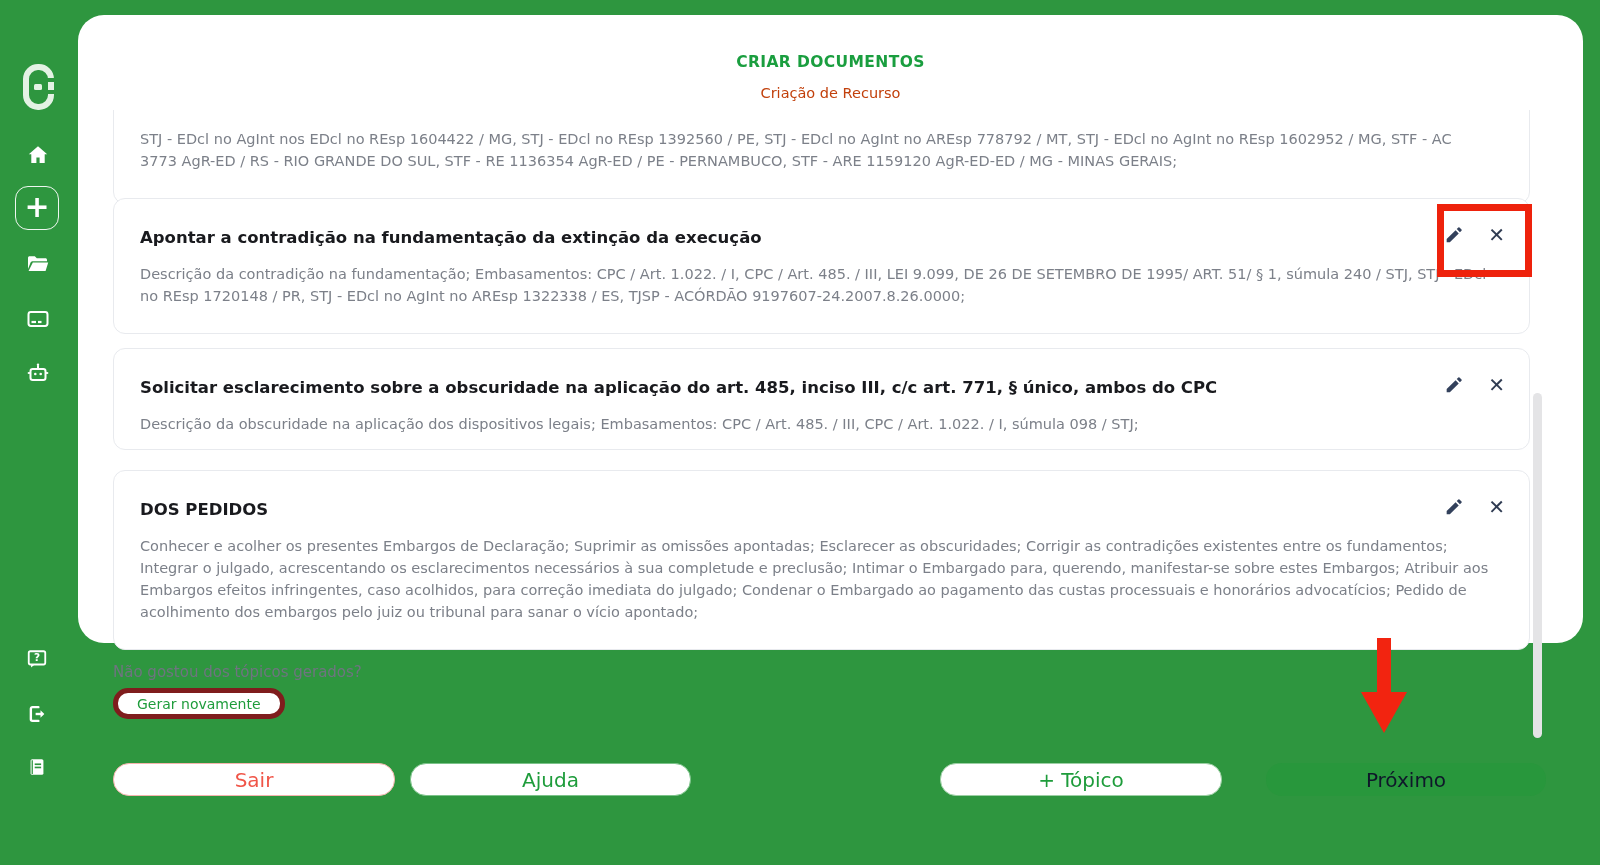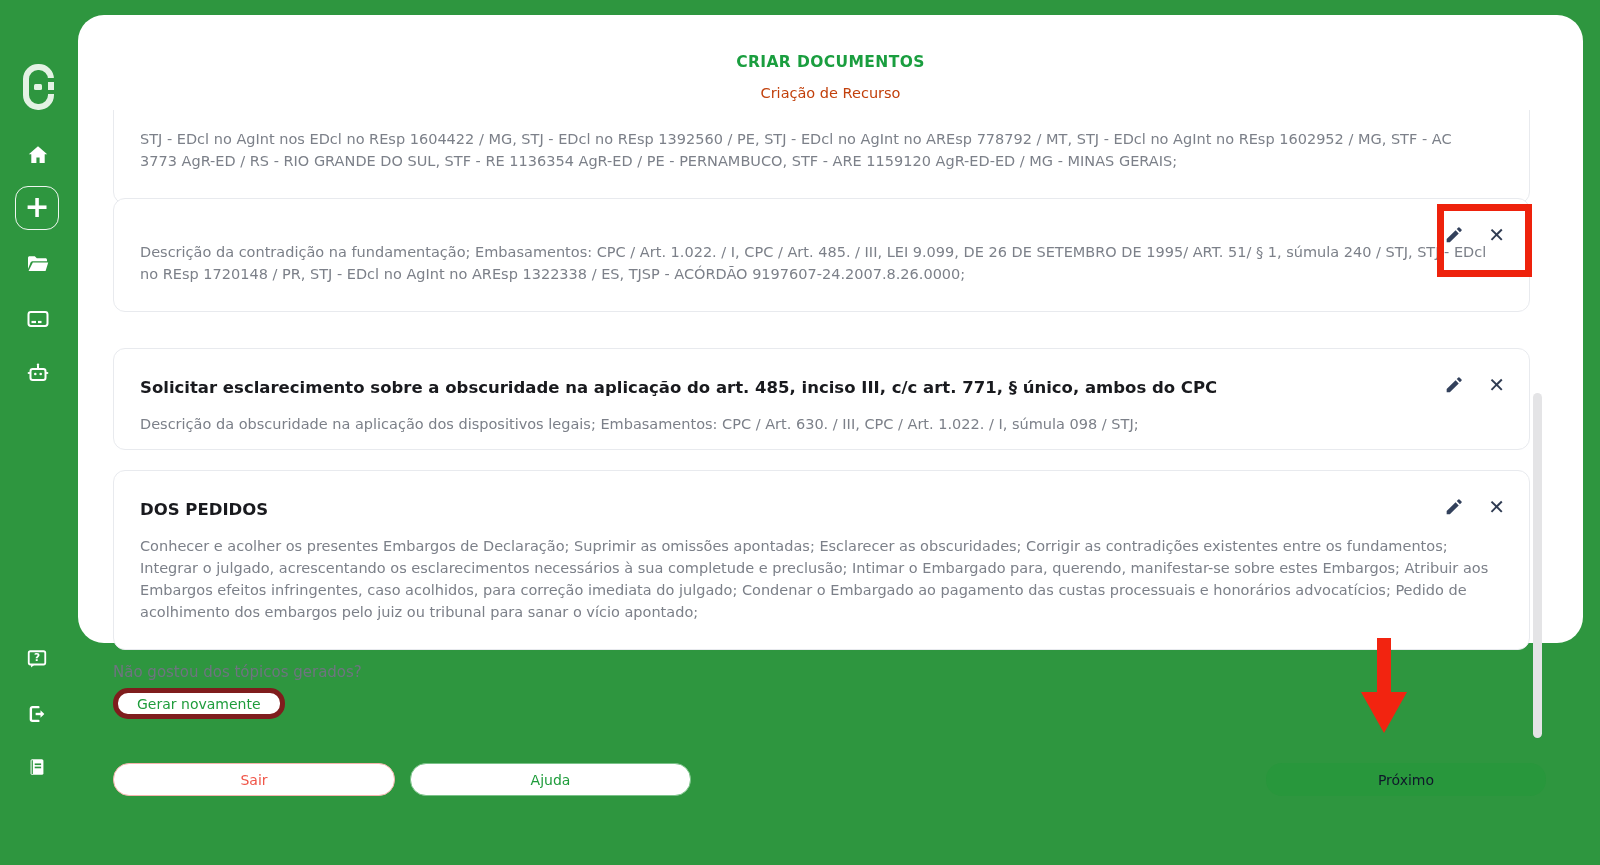--- a/index.html
+++ b/index.html
@@ -50,21 +50,21 @@
   .card-actions { position: absolute; top: 26px; right: 24px; display: flex; gap: 24px;
                   align-items: center; }
   .icon-edit { width: 20px; height: 20px; cursor: pointer; }
   .icon-close { font-size: 20px; color: #2F3B52; line-height: 20px; cursor: pointer; }
 
   .regen-prompt { position: absolute; left: 35px; top: 648px; font-size: 15px; color: #6F7480; }
   .regen-btn { position: absolute; left: 35px; top: 673px; height: 31px; padding: 0 19px;
                background: #fff; border: 5px solid #7f1d1d; border-radius: 15px;
                color: #1E9C3B; font-size: 14px; font-family: inherit; cursor: pointer; }
 
-  .btn { position: absolute; top: 748px; height: 33px; border-radius: 16px; font-size: 14px;
+  .btn { position: absolute; top: 748px; height: 33px; border-radius: 16px; font-size: 20px;
          font-family: inherit; background: #fff; cursor: pointer; }
   .btn-sair    { left: 35px;  width: 282px; border: 1px solid #F5B3AD; color: #F05548; }
   .btn-ajuda   { left: 332px; width: 281px; border: 1px solid #7BC289; color: #1E9C3B; }
   .btn-topico  { left: 862px; width: 282px; border: 1px solid #9CCFA4; color: #1E9C3B; }
   .btn-proximo { left: 1188px; width: 280px; border: none; background: #28973C; color: #0f172a; }
 
   .scrollbar { position: absolute; left: 1455px; top: 378px; width: 9px; height: 345px;
                background: #E4E4E6; border-radius: 5px; cursor: pointer; }
 
   
@@ -164,34 +164,35 @@
 
       <section class="card card--2">
         <div class="card-actions">
           <span class="icon-edit">
             <svg viewBox="0 0 24 24" width="20" height="20">
                 <path d="M13.9 6.3l3.8 3.8L7 20.7H3.2v-3.8L13.9 6.3zm1.4-1.4 1.9-1.9a1 1 0 0 1 1.4 0l2.4 2.4a1 1 0 0 1 0 1.4l-1.9 1.9-3.8-3.8z" fill="#33415C"></path>
               </svg>
           </span>
           <span class="icon-close">✕</span>
         </div>
+        <h2 class="card-title">Apontar a contradição na fundamentação da extinção da execução</h2>
         <p class="card-desc">Descrição da contradição na fundamentação; Embasamentos: CPC / Art. 1.022. / I, CPC / Art. 485. / III, LEI 9.099, DE 26 DE SETEMBRO DE 1995/ ART. 51/ § 1, súmula 240 / STJ, STJ - EDcl no REsp 1720148 / PR, STJ - EDcl no AgInt no AREsp 1322338 / ES, TJSP - ACÓRDÃO 9197607-24.2007.8.26.0000;</p>
       </section>
 
       <section class="card card--3">
         <div class="card-actions">
           <span class="icon-edit">
             <svg viewBox="0 0 24 24" width="20" height="20">
                 <path d="M13.9 6.3l3.8 3.8L7 20.7H3.2v-3.8L13.9 6.3zm1.4-1.4 1.9-1.9a1 1 0 0 1 1.4 0l2.4 2.4a1 1 0 0 1 0 1.4l-1.9 1.9-3.8-3.8z" fill="#33415C"></path>
               </svg>
           </span>
           <span class="icon-close">✕</span>
         </div>
         <h2 class="card-title">Solicitar esclarecimento sobre a obscuridade na aplicação do art. 485, inciso III, c/c art. 771, § único, ambos do CPC</h2>
-        <p class="card-desc">Descrição da obscuridade na aplicação dos dispositivos legais; Embasamentos: CPC / Art. 630. / III, CPC / Art. 1.022. / I, súmula 098 / STJ;</p>
+        <p class="card-desc">Descrição da obscuridade na aplicação dos dispositivos legais; Embasamentos: CPC / Art. 485. / III, CPC / Art. 1.022. / I, súmula 098 / STJ;</p>
       </section>
 
       <section class="card card--4">
         <div class="card-actions">
           <span class="icon-edit">
             <svg viewBox="0 0 24 24" width="20" height="20">
                 <path d="M13.9 6.3l3.8 3.8L7 20.7H3.2v-3.8L13.9 6.3zm1.4-1.4 1.9-1.9a1 1 0 0 1 1.4 0l2.4 2.4a1 1 0 0 1 0 1.4l-1.9 1.9-3.8-3.8z" fill="#33415C"></path>
               </svg>
           </span>
           <span class="icon-close">✕</span>
@@ -200,20 +201,21 @@
         <p class="card-desc">Conhecer e acolher os presentes Embargos de Declaração; Suprimir as omissões apontadas; Esclarecer as obscuridades; Corrigir as contradições existentes entre os fundamentos; Integrar o julgado, acrescentando os esclarecimentos necessários à sua completude e preclusão; Intimar o Embargado para, querendo, manifestar-se sobre estes Embargos; Atribuir aos Embargos efeitos infringentes, caso acolhidos, para correção imediata do julgado; Condenar o Embargado ao pagamento das custas processuais e honorários advocatícios; Pedido de acolhimento dos embargos pelo juiz ou tribunal para sanar o vício apontado;</p>
       </section>
 
     </div>
 
     <div class="regen-prompt">Não gostou dos tópicos gerados?</div>
     <button class="regen-btn">Gerar novamente</button>
 
     <button class="btn btn-sair">Sair</button>
     <button class="btn btn-ajuda">Ajuda</button>
+    <button class="btn btn-topico">+ Tópico</button>
     <button class="btn btn-proximo">Próximo</button>
 
     <div class="scrollbar"></div>
   </main>
 
   <div class="red-box"></div>
   <div class="red-arrow">
     <div class="shaft"></div>
     <div class="head"></div>
   </div>

